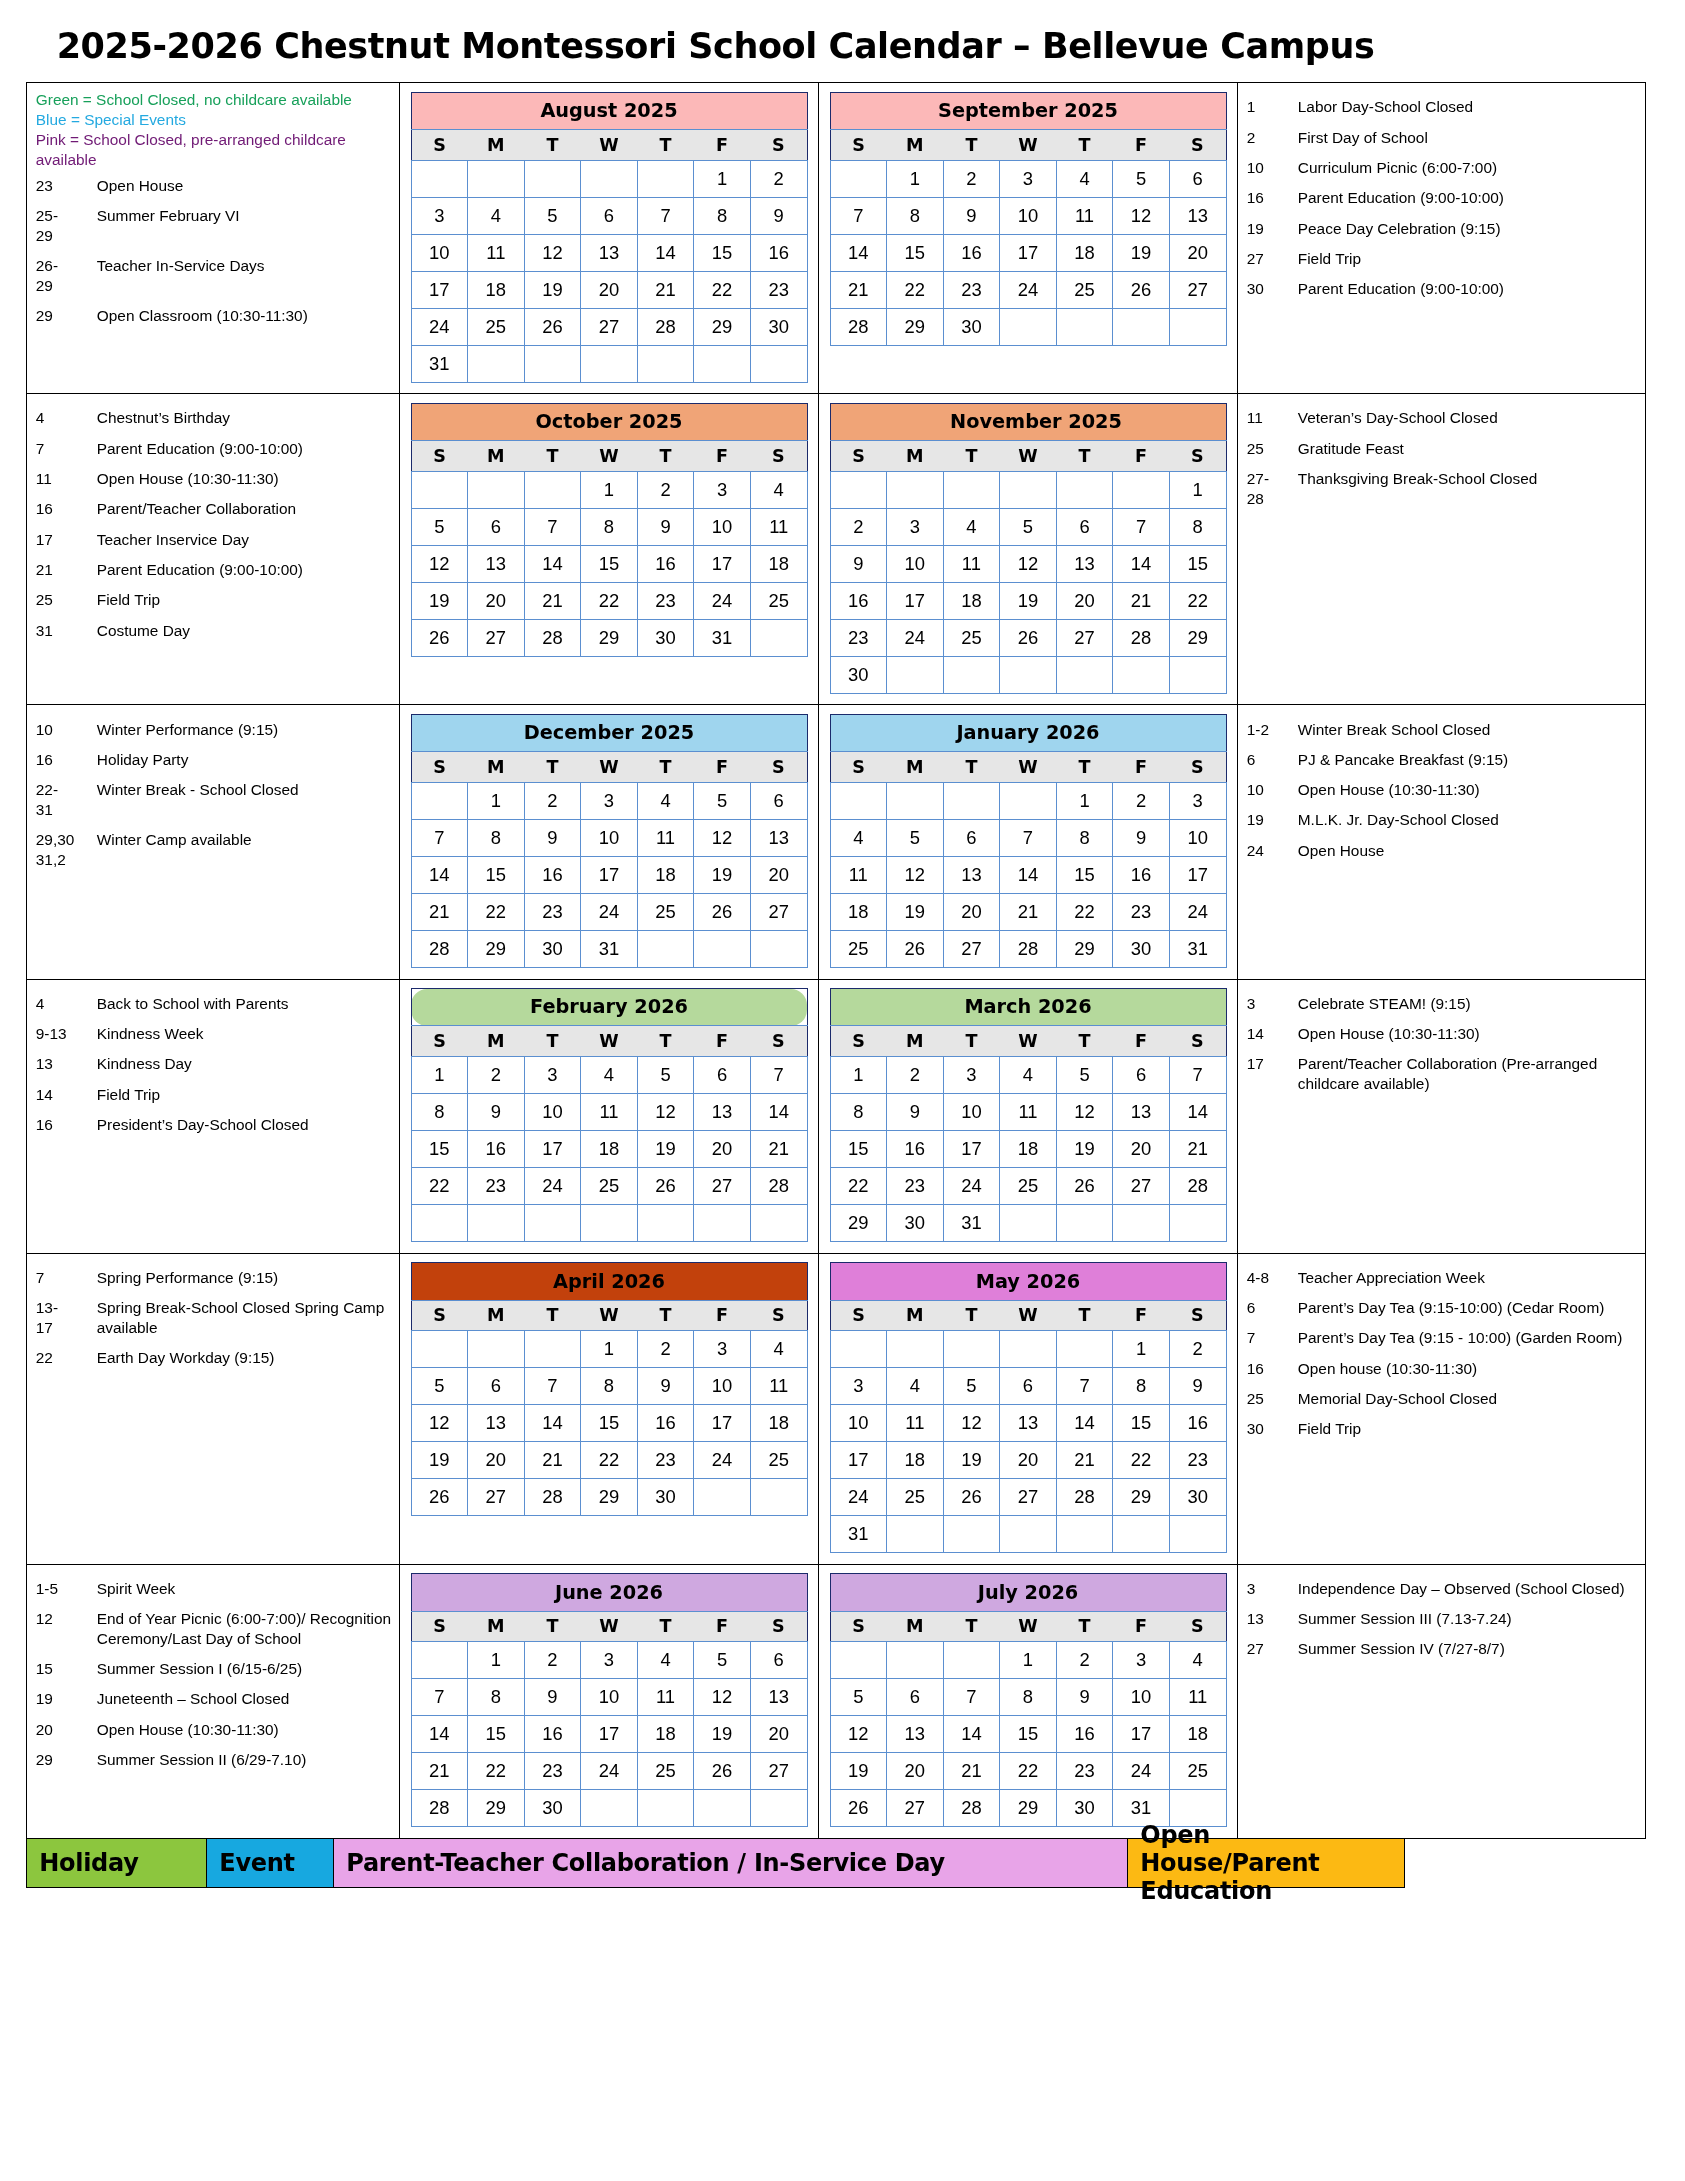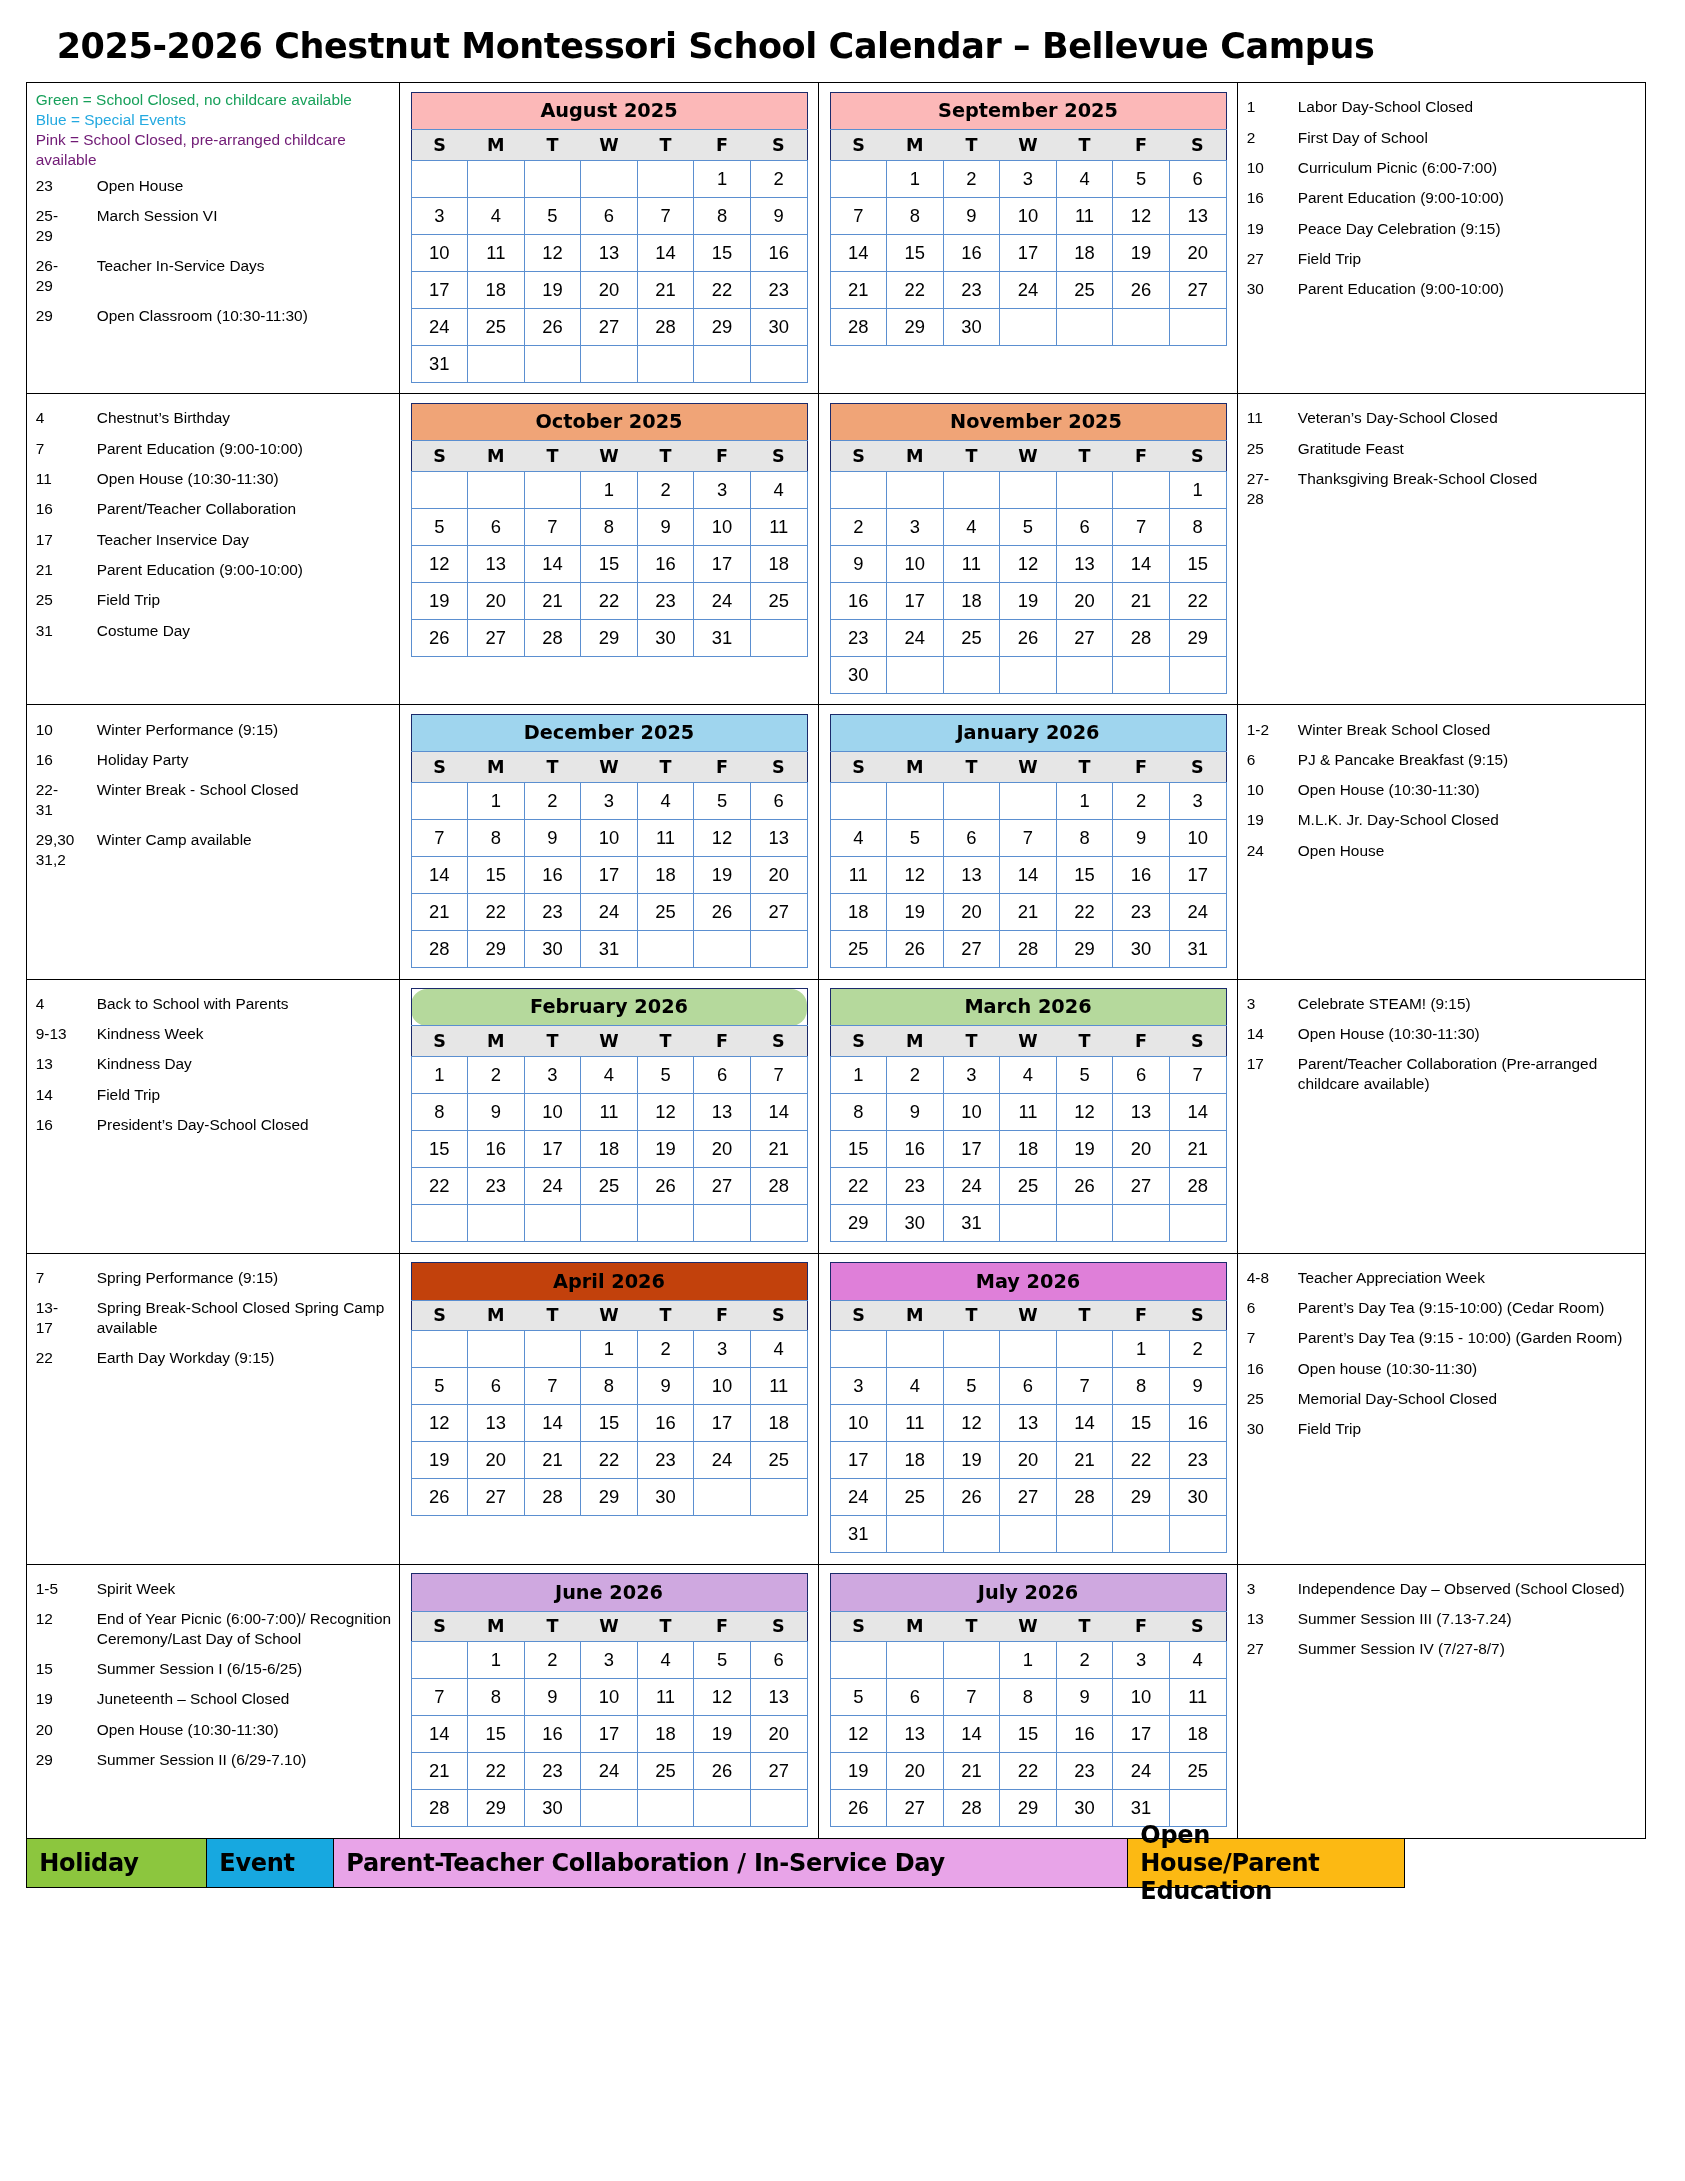--- a/index.html
+++ b/index.html
@@ -152,21 +152,21 @@
               </div>
               <table class="ev-list left">
                 <tbody>
                   <tr>
                     <td class="ev-d">23</td>
                     <td class="ev-s">Open House</td>
                   </tr>
                   <tr>
                     <td class="ev-d">25-
 29</td>
-                    <td class="ev-s">March Session VI</td>
+                    <td class="ev-s">Summer February VI</td>
                   </tr>
                   <tr>
                     <td class="ev-d">26-
 29</td>
                     <td class="ev-s">Teacher In-Service Days</td>
                   </tr>
                   <tr>
                     <td class="ev-d">29</td>
                     <td class="ev-s">Open Classroom (10:30-11:30)</td>
                   </tr>

